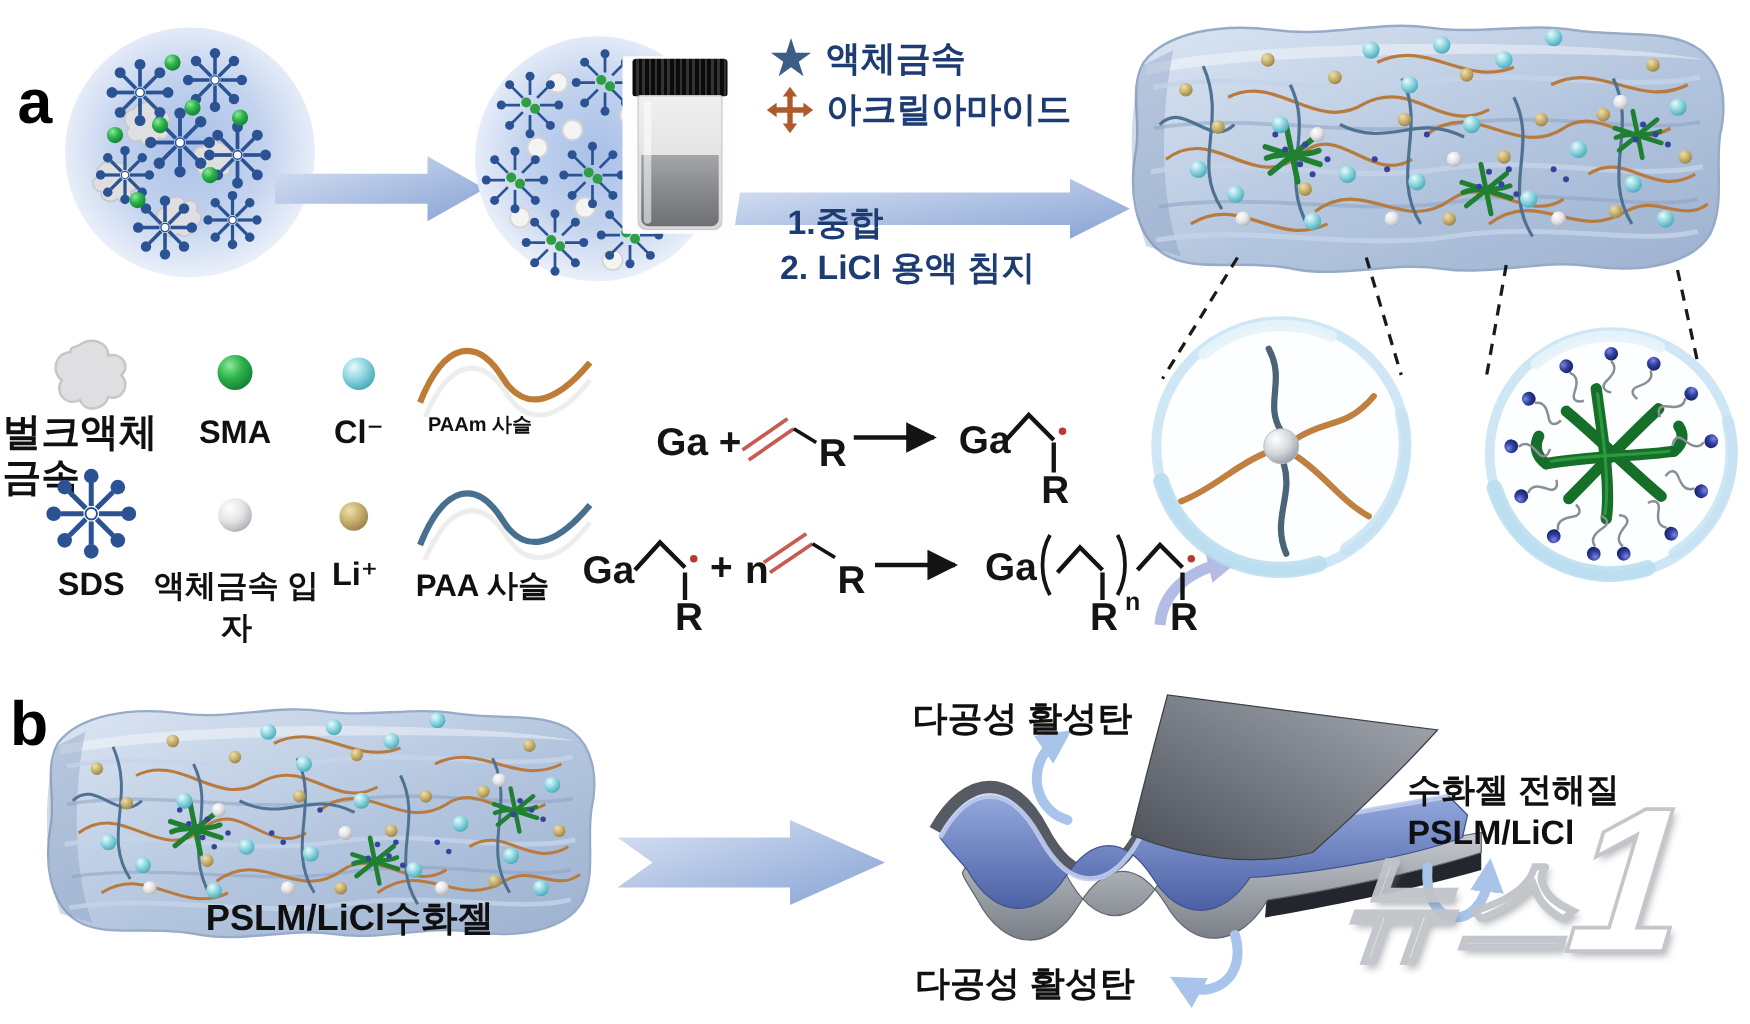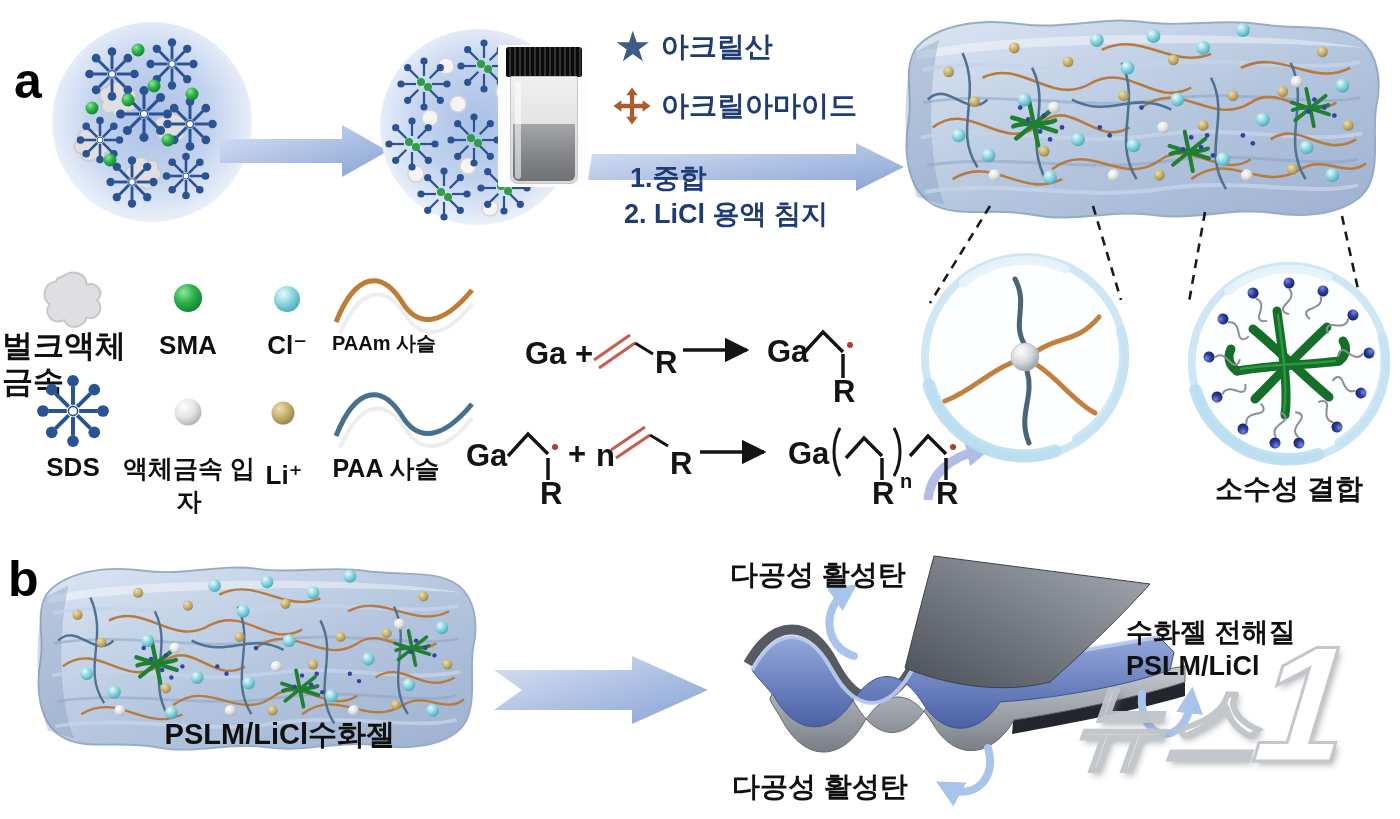--- a/index.html
+++ b/index.html
@@ -342,23 +342,23 @@
   <div class="abs vial" style="left:498px;top:45px;width:92px;height:142px;">
     <div class="cap"></div>
     <div class="glass">
       <div class="liquid"></div>
     </div>
     <div class="shine"></div>
   </div>
 
   <div class="abs monomer-row" style="left:614px;top:26px;">
     <span style="font-size:42px;color:#3d5c86;line-height:1;">★</span>
-    <span class="klabel" style="font-size:28px;">아크릴산</span>
+    <span class="klabel" style="font-size:28px;">액체금속</span>
   </div>
-  <div class="abs monomer-row" style="left:612px;top:86px;">
+  <div class="abs monomer-row" style="left:612px;top:68px;">
     <svg width="40" height="40" viewBox="-28 -28 56 56">
       <path d="M0,-26 L8,-15 L3,-15 L3,-3 L15,-3 L15,-8 L26,0 L15,8 L15,3 L3,3 L3,15 L8,15 L0,26 L-8,15 L-3,15 L-3,3 L-15,3 L-15,8 L-26,0 L-15,-8 L-15,-3 L-3,-3 L-3,-15 L-8,-15 Z" fill="#ad5a2d"></path>
     </svg>
     <span class="klabel" style="font-size:28px;">아크릴아마이드</span>
   </div>
 
   <svg class="abs" style="left:584px;top:141px;" width="325" height="52" viewBox="0 0 325 52">
     <polygon points="8,13 272,13 272,2 320,26 272,50 272,39 4,39" fill="url(#arrowGrad)"></polygon>
   </svg>
   <div class="abs klabel" style="left:630px;top:160px;font-size:27px;">1.중합</div>
@@ -413,21 +413,20 @@
       <use href="#surf" transform="translate(80,-10) rotate(83)"></use>
       <use href="#surf" transform="translate(-80,-6) rotate(-86)"></use>
       <use href="#surf" transform="translate(72,30) rotate(113)"></use>
       <use href="#surf" transform="translate(-72,34) rotate(-115)"></use>
       <use href="#surf" transform="translate(48,64) rotate(143)"></use>
       <use href="#surf" transform="translate(-46,66) rotate(-145)"></use>
       <use href="#surf" transform="translate(10,80) rotate(173)"></use>
       <use href="#surf" transform="translate(-14,80) rotate(-170)"></use>
     </g>
   </svg>
-  <div class="abs blabel center" style="left:1182px;top:470px;width:214px;font-size:28px;">소수성 결합</div>
 
   <svg class="abs" style="left:505px;top:292px;" width="400" height="112" viewBox="0 0 400 112">
     <g font-family="Liberation Sans, DejaVu Sans, sans-serif" font-size="31" font-weight="bold" fill="#141414">
       <text x="20" y="72">Ga</text>
       <text x="70" y="72">+</text>
       <text x="150" y="81">R</text>
       <text x="262" y="70">Ga</text>
       <text x="328" y="110">R</text>
     </g>
     <g stroke="#c65b52" stroke-width="3">
@@ -483,36 +482,36 @@
 
   <svg class="abs" style="left:268px;top:280px;" width="38" height="38" viewBox="0 0 38 38">
       <circle cx="19" cy="19" r="13" fill="url(#gradCyan)"></circle>
     </svg>
   <div class="abs legend-label center" style="left:252px;top:330px;width:70px;font-size:26px;">Cl⁻</div>
 
   <svg class="abs" style="left:330px;top:256px;" width="148" height="78" viewBox="0 0 148 78">
     <path d="M8,72 C28,24 54,22 74,54 C90,78 114,76 140,42" stroke="#9a9a9a" stroke-width="4" fill="none" opacity=".18" transform="translate(2,6)"></path>
     <path d="M6,66 C26,16 52,14 72,46 C88,72 112,70 142,34" stroke="#bd7d36" stroke-width="5" fill="none"></path>
   </svg>
-  <div class="abs legend-label center" style="left:320px;top:330px;width:128px;font-size:20px;">PAAm 사슬</div>
+  <div class="abs legend-label center" style="left:320px;top:330px;width:128px;font-size:16px;">PAAm 사슬</div>
 
   <svg class="abs" style="left:36px;top:374px;" width="74" height="74" viewBox="-24 -24 48 48">
       <use href="#sdsS"></use>
     </svg>
   <div class="abs legend-label center" style="left:36px;top:452px;width:74px;font-size:26px;">SDS</div>
 
   <svg class="abs" style="left:168px;top:392px;" width="40" height="40" viewBox="0 0 40 40">
       <circle cx="20" cy="20" r="13.5" fill="url(#gradWhiteS)"></circle>
     </svg>
   <div class="abs legend-label center" style="left:112px;top:452px;width:154px;font-size:25px;">액체금속 입자</div>
 
   <svg class="abs" style="left:266px;top:396px;" width="34" height="34" viewBox="0 0 34 34">
       <circle cx="17" cy="17" r="11.5" fill="url(#gradTan)"></circle>
     </svg>
-  <div class="abs legend-label center" style="left:252px;top:460px;width:64px;font-size:26px;">Li⁺</div>
+  <div class="abs legend-label center" style="left:252px;top:444px;width:64px;font-size:26px;">Li⁺</div>
 
   <svg class="abs" style="left:330px;top:370px;" width="148" height="78" viewBox="0 0 148 78">
     <path d="M8,72 C28,24 54,22 74,54 C90,78 114,76 140,42" stroke="#9a9a9a" stroke-width="4" fill="none" opacity=".18" transform="translate(2,6)"></path>
     <path d="M6,66 C26,16 52,14 72,46 C88,72 112,70 142,34" stroke="#47708f" stroke-width="5" fill="none"></path>
   </svg>
   <div class="abs legend-label center" style="left:324px;top:452px;width:124px;font-size:25px;">PAA 사슬</div>
 
   <div class="abs panel-letter" style="left:8px;top:554px;">b</div>
 
   <svg class="abs" style="left:26px;top:556px;" width="460" height="207" viewBox="0 0 500 225">

